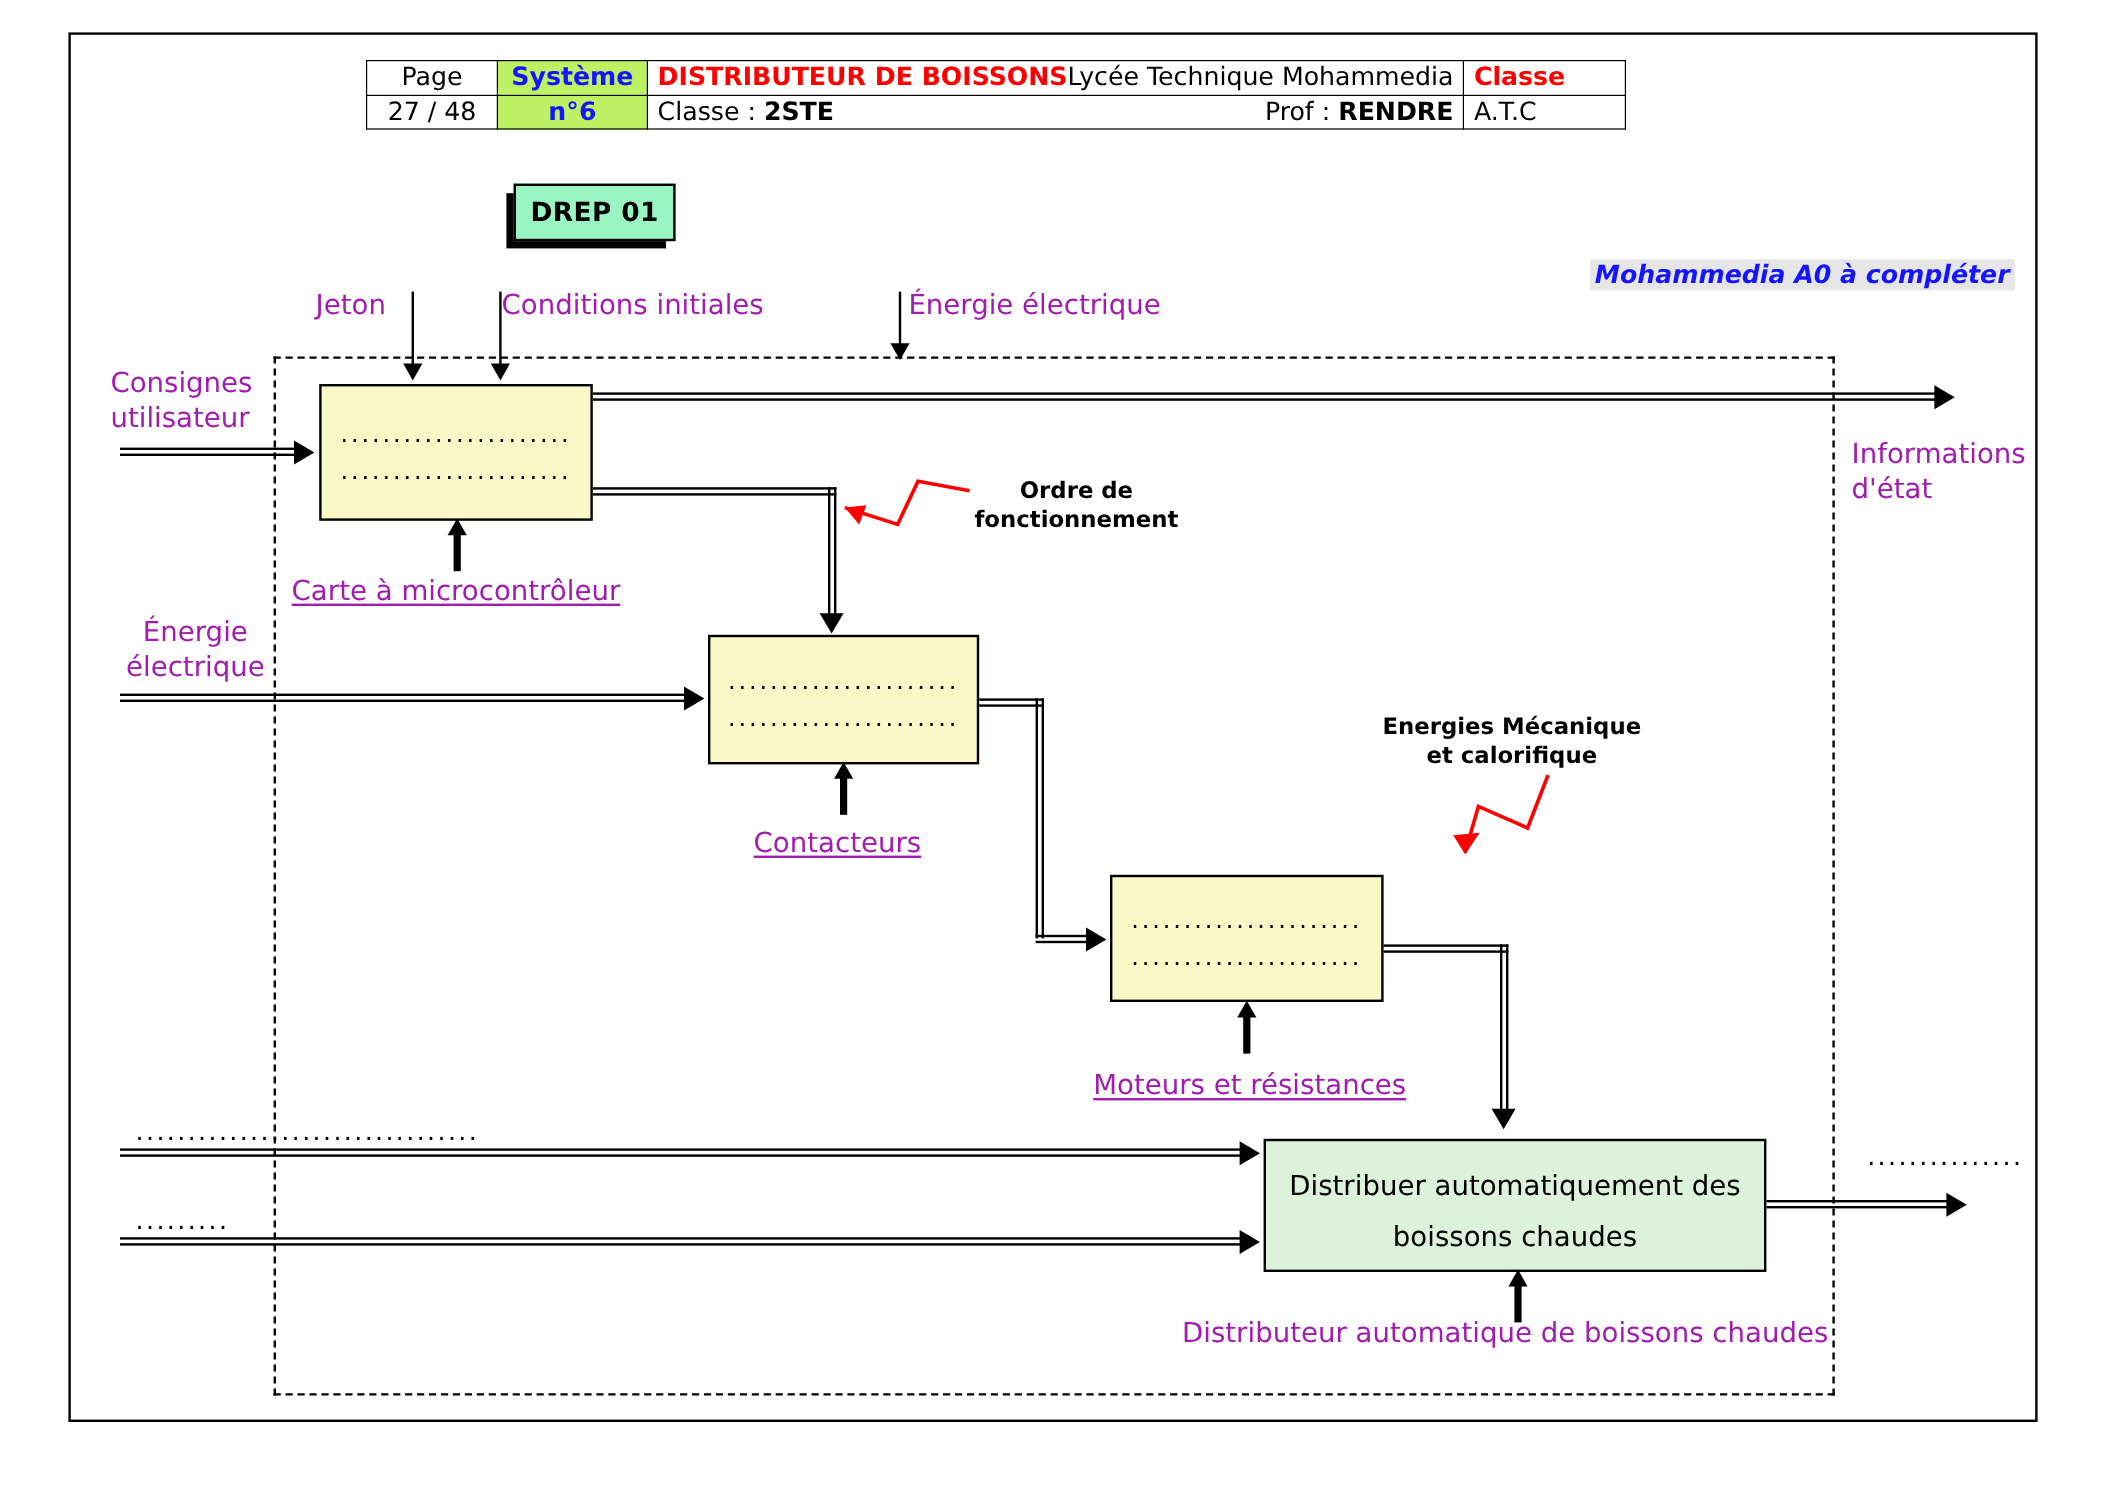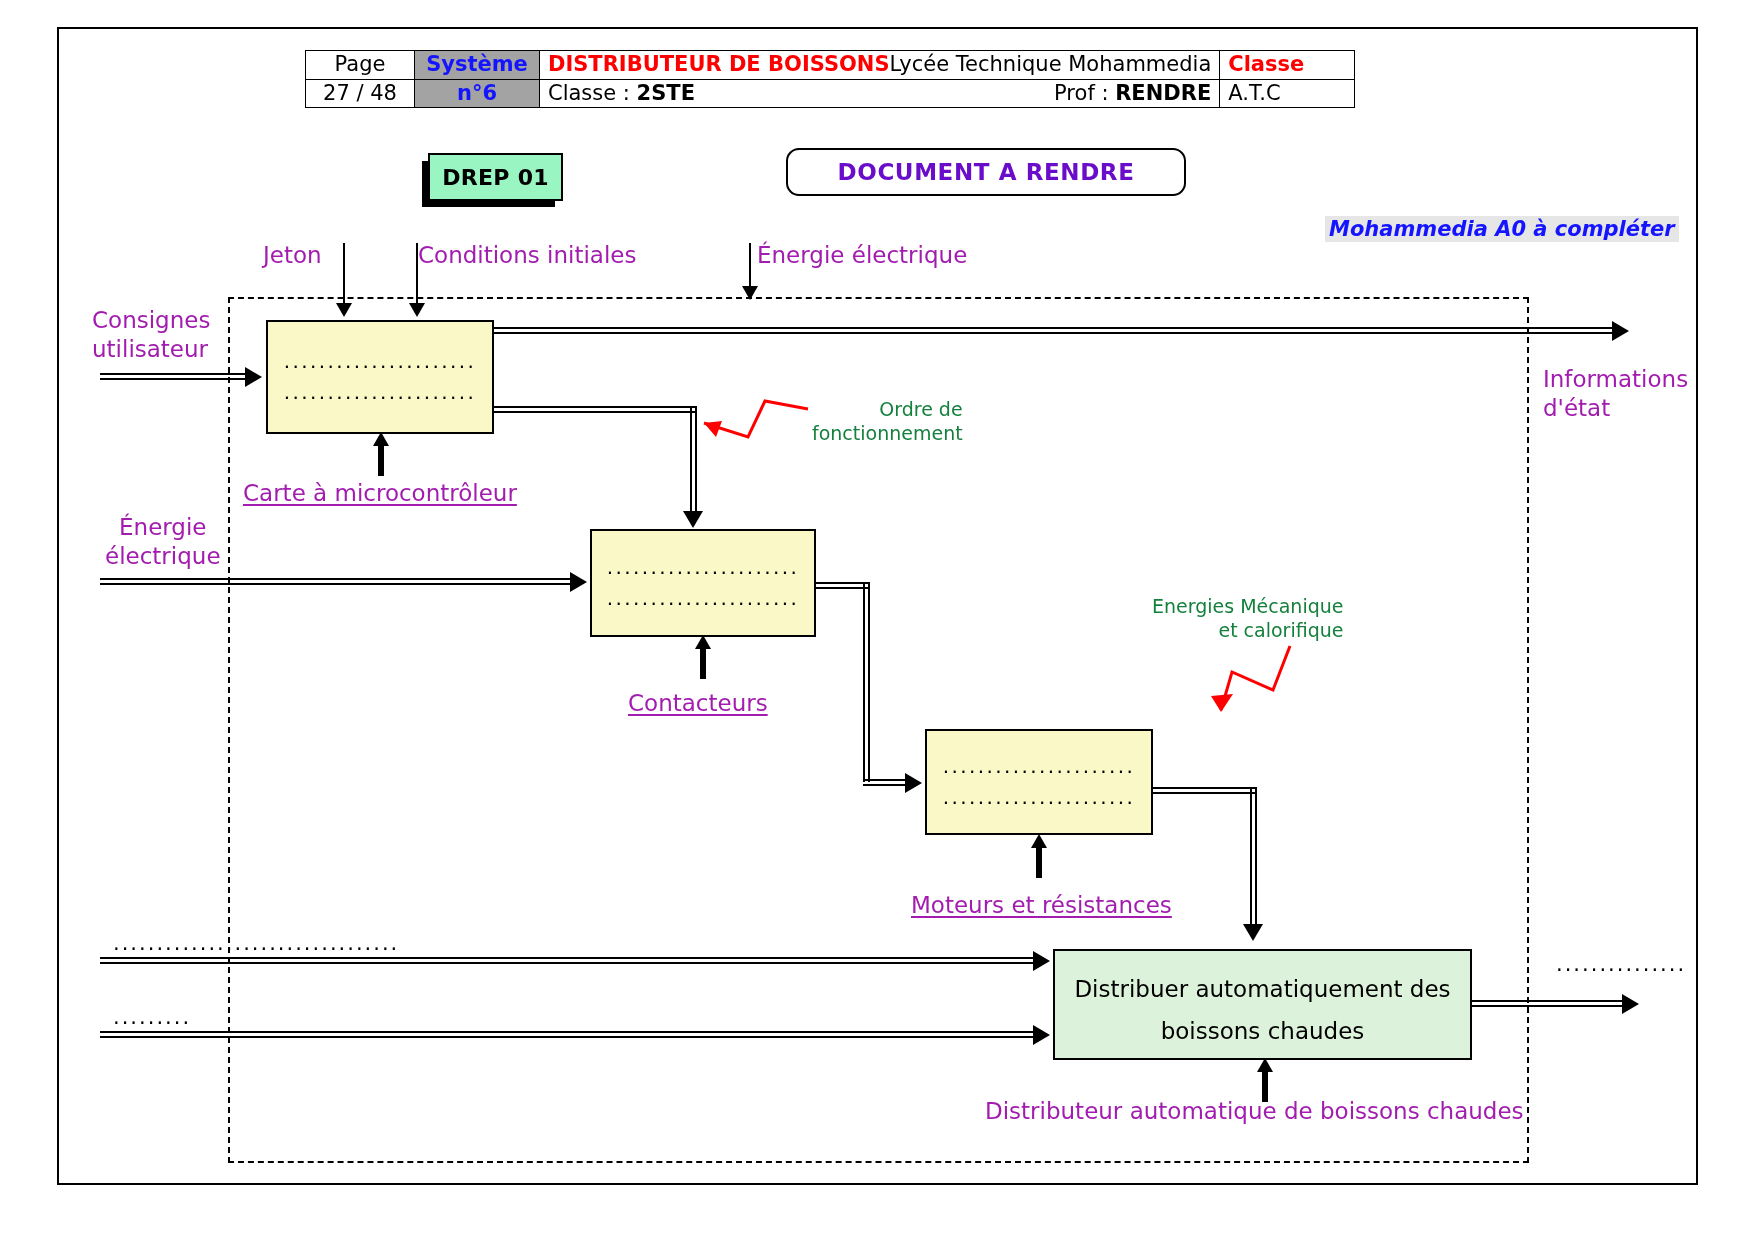--- a/index.html
+++ b/index.html
@@ -36,21 +36,21 @@
     font-size: 21px;
   }
   #header-table td {
     border: 1.5px solid #000;
     padding: 1px 8px;
     line-height: 1.22;
     white-space: nowrap;
     vertical-align: middle;
   }
   .hd-page      { text-align: center; width: 92px; }
-  .hd-sys       { text-align: center; width: 108px; background: #a3a3a3; color: #1414ff; font-weight: bold; }
+  .hd-sys       { text-align: center; width: 108px; background: #bef264; color: #1414ff; font-weight: bold; }
   .hd-mid       { width: 660px; }
   .hd-sujet     { text-align: left; width: 118px; }
   .red-b   { color: #ff0000; font-weight: bold; }
   .mid-row { display: flex; justify-content: space-between; align-items: baseline; }
   .mid-left  { text-align: center; }
   .mid-right { text-align: left; }
 
   
   #drep-tag {
     position: absolute;
@@ -154,23 +154,24 @@
     color: #a21caf;
     line-height: 1.25;
     white-space: nowrap;
   }
   .lbl.center { text-align: center; }
   .lbl.underlined {
     text-decoration: underline;
     text-underline-offset: 3px;
   }
   .lbl.blue {
-    color: #15803d;
+    color: #000000;
     font-size: 19px;
-    text-align: right;
+    text-align: center;
+    font-weight: bold;
   }
   .dots-lbl {
     position: absolute;
     font-size: 21px;
     letter-spacing: 2px;
     color: #000;
     white-space: nowrap;
   }
 
   #lbl-jeton      { left: 263px; top: 241px; }
@@ -268,21 +269,20 @@
           <span class="mid-right">Prof&nbsp;: <b>RENDRE</b></span>
         </div>
       </td>
       <td class="hd-sujet">A.T.C</td>
     </tr>
   </tbody>
     </table>
 
   <div id="drep-tag">DREP 01</div>
 
-  <div id="doc-render">DOCUMENT A RENDRE</div>
 
   <div id="actigram-note">Mohammedia A0 à compléter</div>
 
   <div id="system-boundary"></div>
 
   <div id="box-carte" class="fbox yellow">
     <div class="dotline">......................</div>
     <div class="dotline">......................</div>
   </div>
 

